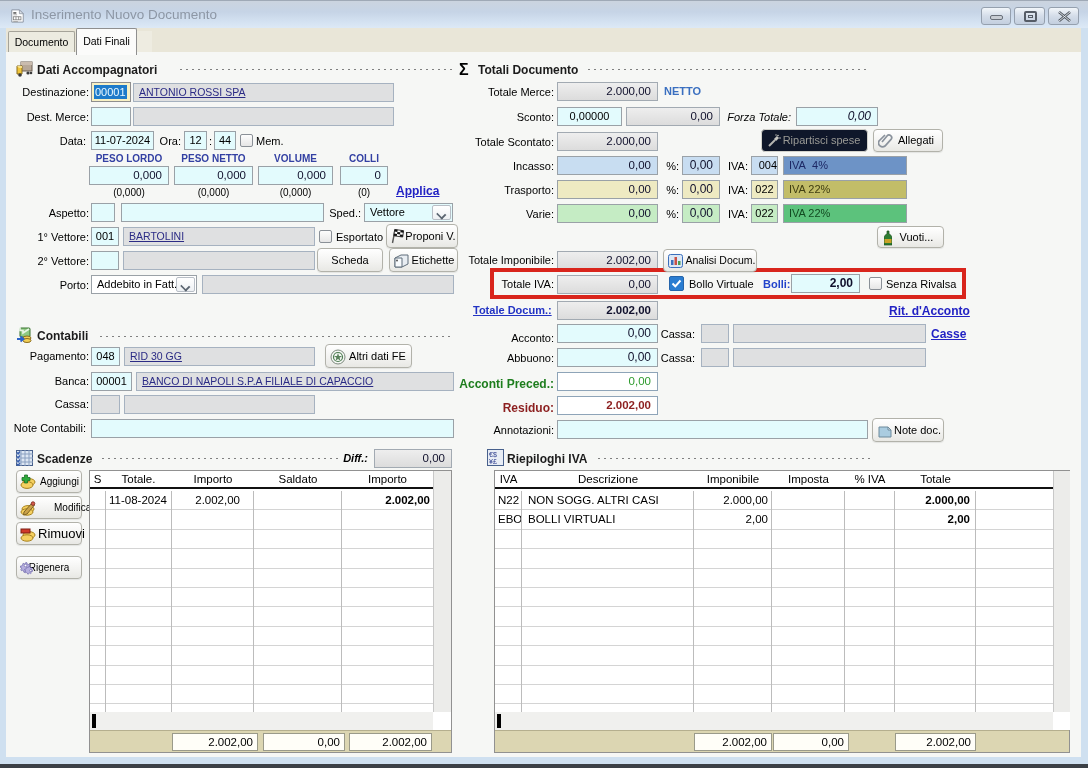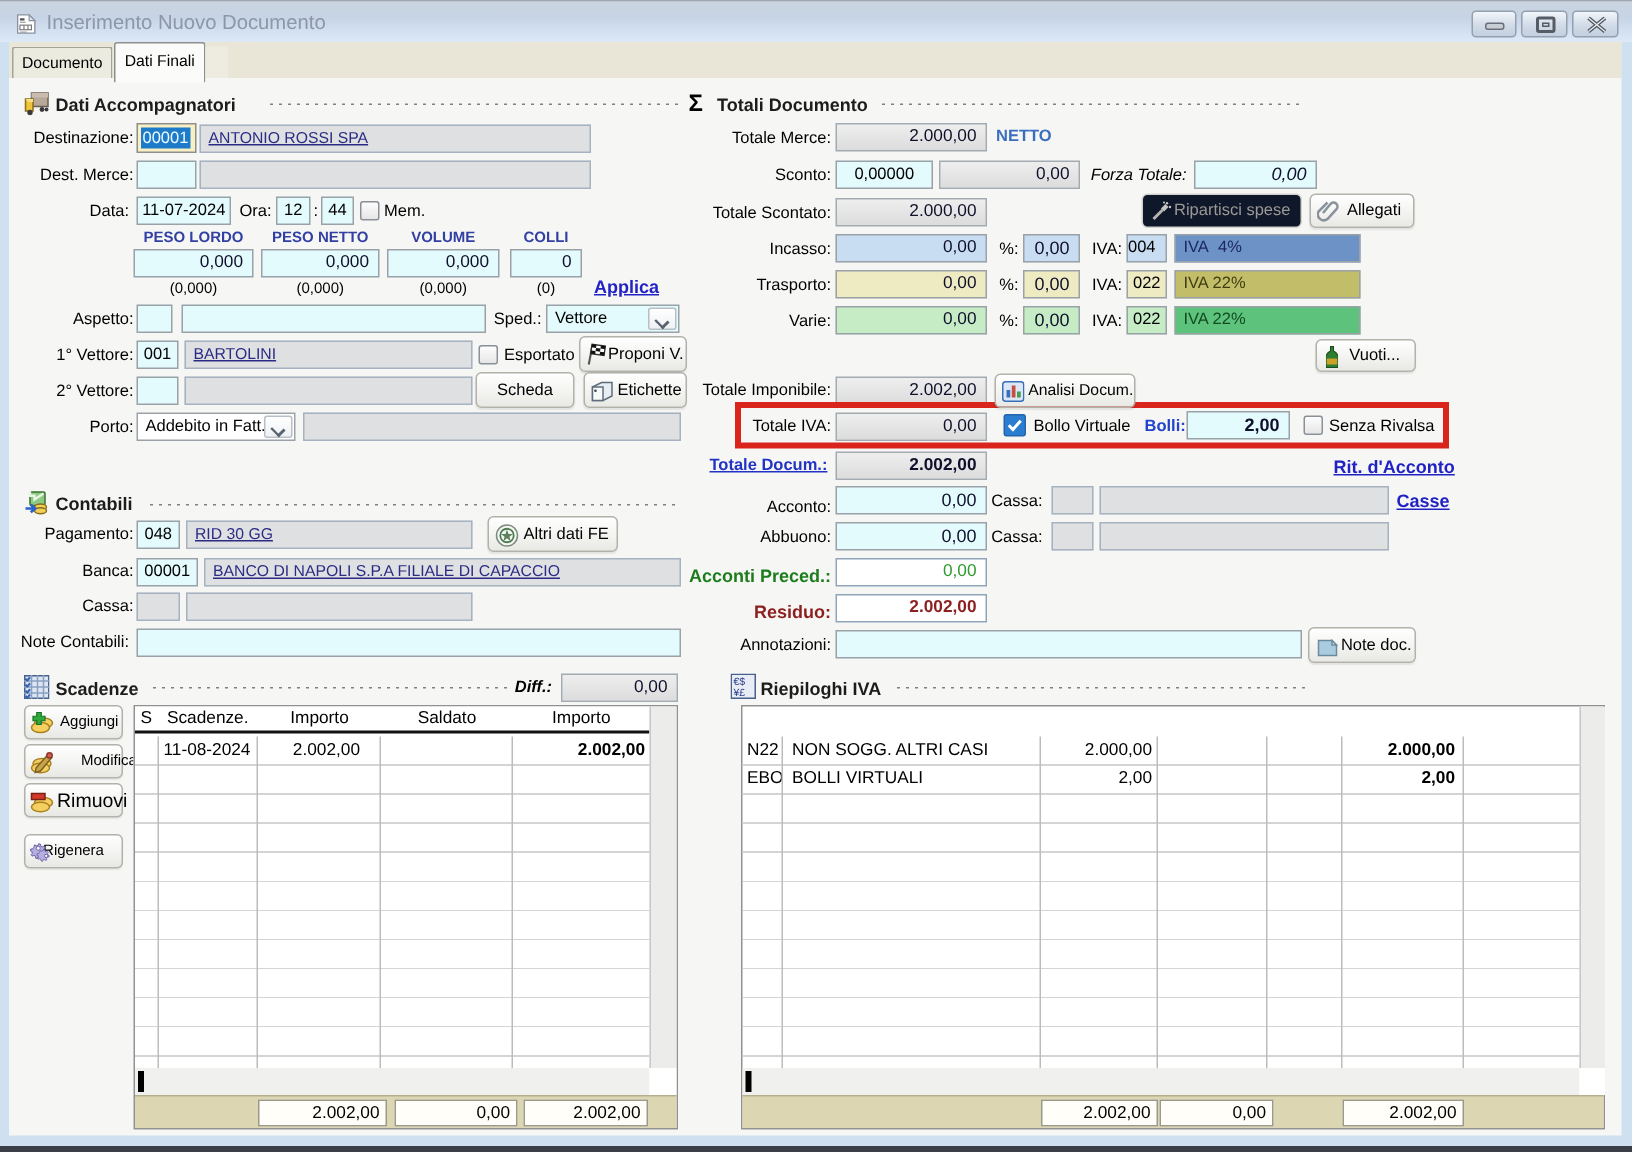--- a/index.html
+++ b/index.html
@@ -208,21 +208,21 @@
     </svg></div>
 <div class="abs btn" style="left:873px;top:129px;width:70px;height:23px;line-height:21px;padding-left:16px">Allegati<svg class="abs" style="left:4px;top:3px" width="15" height="16" viewBox="0 0 15 16">
       <path d="M4 9 L9 3 a2.6 2.6 0 0 1 4 3.4 L7 13 a4 4 0 0 1 -6 -5 L7 2" fill="none" stroke="#8a929c" stroke-width="1.7"></path>
     </svg></div>
 
 <div class="abs lbl" style="left:400px;top:160px;width:154px">Incasso:</div>
 <div class="abs fld num" style="left:557px;top:156px;width:101px;background:#c8ddf1;border-color:#9aa1a7">0,00</div>
 <div class="abs lbl" style="left:620px;top:160px;width:59px">%:</div>
 <div class="abs fld num" style="left:682px;top:156px;width:38px;background:#c8ddf1;font-size:12px">0,00</div>
 <div class="abs lbl" style="left:700px;top:160px;width:48px">IVA:</div>
-<div class="abs fld" style="left:751px;top:156px;width:27px;background:#c8ddf1;text-align:left">004</div>
+<div class="abs fld" style="left:751px;top:156px;width:27px;background:#c8ddf1;text-align:right">004</div>
 <div class="abs fld" style="left:783px;top:156px;width:124px;background:#6d93c6;color:#1c2764;padding-left:5px">IVA&nbsp; 4%</div>
 
 <div class="abs lbl" style="left:400px;top:184px;width:154px">Trasporto:</div>
 <div class="abs fld num" style="left:557px;top:180px;width:101px;background:#eeeac2;border-color:#9aa1a7">0,00</div>
 <div class="abs lbl" style="left:620px;top:184px;width:59px">%:</div>
 <div class="abs fld num" style="left:682px;top:180px;width:38px;background:#eeeac2;font-size:12px">0,00</div>
 <div class="abs lbl" style="left:700px;top:184px;width:48px">IVA:</div>
 <div class="abs fld" style="left:751px;top:180px;width:27px;background:#eeeac2;text-align:center">022</div>
 <div class="abs fld" style="left:783px;top:180px;width:124px;background:#c2bd68;color:#3f3d10;padding-left:5px">IVA 22%</div>
 
@@ -332,21 +332,21 @@
         <path d="M6 5.6 l1.2 1 1.5-.4.6-1.5 1.6.4.1 1.5 1.4.8 1.4-.6 1 1.3-1 1.1.3 1.5 1.5.7-.5 1.5-1.6 0-.9 1.3.5 1.5-1.4.8-1.2-1-1.5.4-.6 1.5-1.6-.3-.1-1.6-1.4-.8-1.5.6-.9-1.3 1-1.1-.3-1.6-1.5-.6.5-1.5 1.6 0 .9-1.3z" transform="translate(-1.5,-1.2) scale(0.78)"></path>
         <path d="M6 5.6 l1.2 1 1.5-.4.6-1.5 1.6.4.1 1.5 1.4.8 1.4-.6 1 1.3-1 1.1.3 1.5 1.5.7-.5 1.5-1.6 0-.9 1.3.5 1.5-1.4.8-1.2-1-1.5.4-.6 1.5-1.6-.3-.1-1.6-1.4-.8-1.5.6-.9-1.3 1-1.1-.3-1.6-1.5-.6.5-1.5 1.6 0 .9-1.3z" transform="translate(3.2,3.4) scale(0.62)"></path>
       </g>
       <circle cx="5.5" cy="5.5" r="1.3" fill="#fff" stroke="#5f58a0" stroke-width="0.6"></circle>
       <circle cx="10.8" cy="10.6" r="1.1" fill="#fff" stroke="#5f58a0" stroke-width="0.6"></circle>
     </svg></div>
 
 <div class="abs tblL" style="left:89px;top:470px;width:363px;height:283px">
  <div class="abs" style="left:0;top:0;width:343px;height:18px;background:#fff;border-bottom:2px solid #111">
    <div class="cell" style="left:0;top:2px;width:15px;text-align:center">S</div>
-   <div class="cell" style="left:15px;top:2px;width:67px;text-align:center">Scadenze.</div>
+   <div class="cell" style="left:15px;top:2px;width:67px;text-align:center">Totale.</div>
    <div class="cell" style="left:82px;top:2px;width:82px;text-align:center">Importo</div>
    <div class="cell" style="left:164px;top:2px;width:88px;text-align:center">Saldato</div>
    <div class="cell" style="left:252px;top:2px;width:91px;text-align:center">Importo</div>
  </div>
  <div class="abs" style="left:0;top:20px;width:343px;height:221px;background:repeating-linear-gradient(180deg,transparent 0 18.4px,#d4d4d4 18.4px 19.4px)">
    <div class="vline" style="left:15px;height:221px"></div>
    <div class="vline" style="left:81px;height:221px"></div>
    <div class="vline" style="left:163px;height:221px"></div>
    <div class="vline" style="left:251px;height:221px"></div>
    <div class="cell" style="left:15px;top:3px;width:66px;text-align:center">11-08-2024</div>
@@ -367,20 +367,28 @@
 
 <svg class="abs" style="left:487px;top:449px" width="17" height="17" viewBox="0 0 17 17">
  <rect x="0.5" y="0.5" width="16" height="16" fill="#e8edf5" stroke="#47608c"></rect>
  <text x="2" y="7.5" font-size="7" fill="#2b3c8c" font-family="Liberation Sans">€$</text>
  <text x="2" y="15" font-size="7" fill="#2b3c8c" font-family="Liberation Sans">¥£</text>
 </svg>
 <div class="abs hdr" style="left:507px;top:452px">Riepiloghi IVA</div>
 <div class="abs dash" style="left:598px;top:458px;width:272px"></div>
 
 <div class="abs tblL" style="left:494px;top:470px;width:576px;height:283px">
+ <div class="abs" style="left:0;top:0;width:558px;height:18px;background:#fff;border-bottom:2px solid #111">
+   <div class="cell" style="left:0;top:2px;width:27px;text-align:center">IVA</div>
+   <div class="cell" style="left:27px;top:2px;width:172px;text-align:center">Descrizione</div>
+   <div class="cell" style="left:199px;top:2px;width:78px;text-align:center">Imponibile</div>
+   <div class="cell" style="left:277px;top:2px;width:73px;text-align:center">Imposta</div>
+   <div class="cell" style="left:350px;top:2px;width:50px;text-align:center">% IVA</div>
+   <div class="cell" style="left:400px;top:2px;width:81px;text-align:center">Totale</div>
+ </div>
  <div class="abs" style="left:0;top:20px;width:558px;height:221px;background:repeating-linear-gradient(180deg,transparent 0 18.4px,#d4d4d4 18.4px 19.4px)">
    <div class="vline" style="left:26px;height:221px"></div>
    <div class="vline" style="left:198px;height:221px"></div>
    <div class="vline" style="left:276px;height:221px"></div>
    <div class="vline" style="left:349px;height:221px"></div>
    <div class="vline" style="left:399px;height:221px"></div>
    <div class="vline" style="left:480px;height:221px"></div>
    <div class="cell" style="left:3px;top:3px;width:23px">N22</div>
    <div class="cell" style="left:33px;top:3px;width:160px">NON SOGG. ALTRI CASI</div>
    <div class="cell" style="left:199px;top:3px;width:74px;text-align:right">2.000,00</div>

